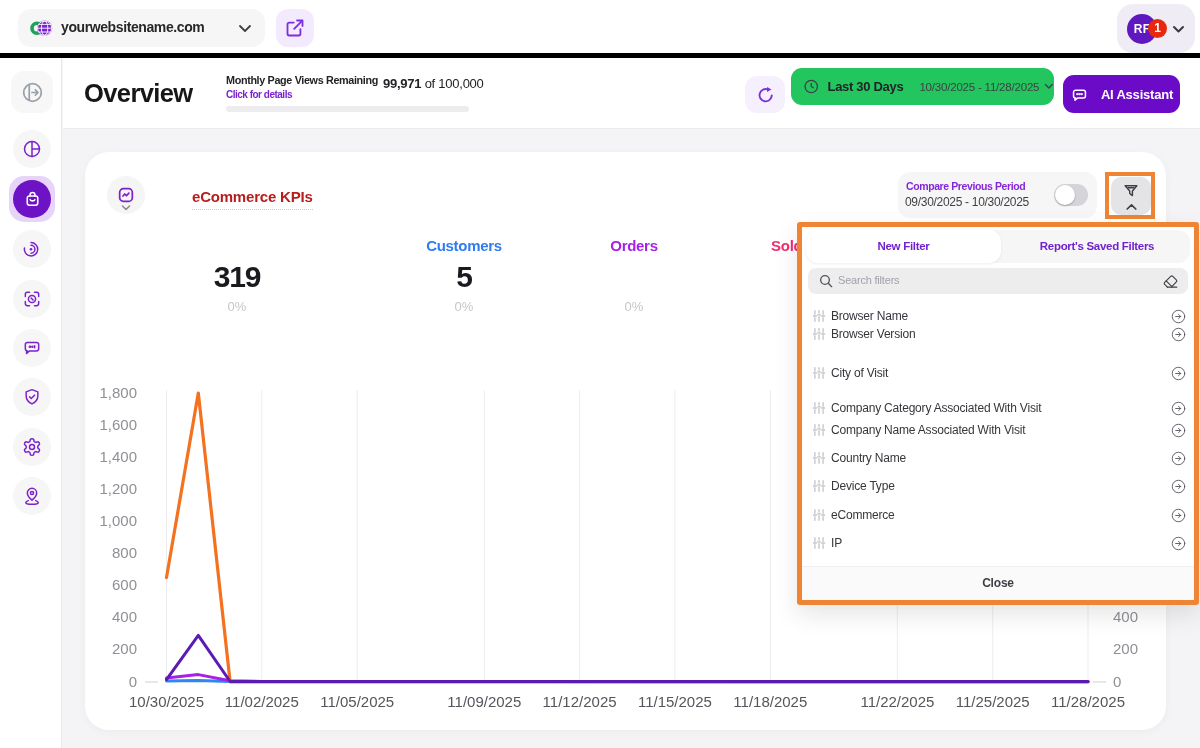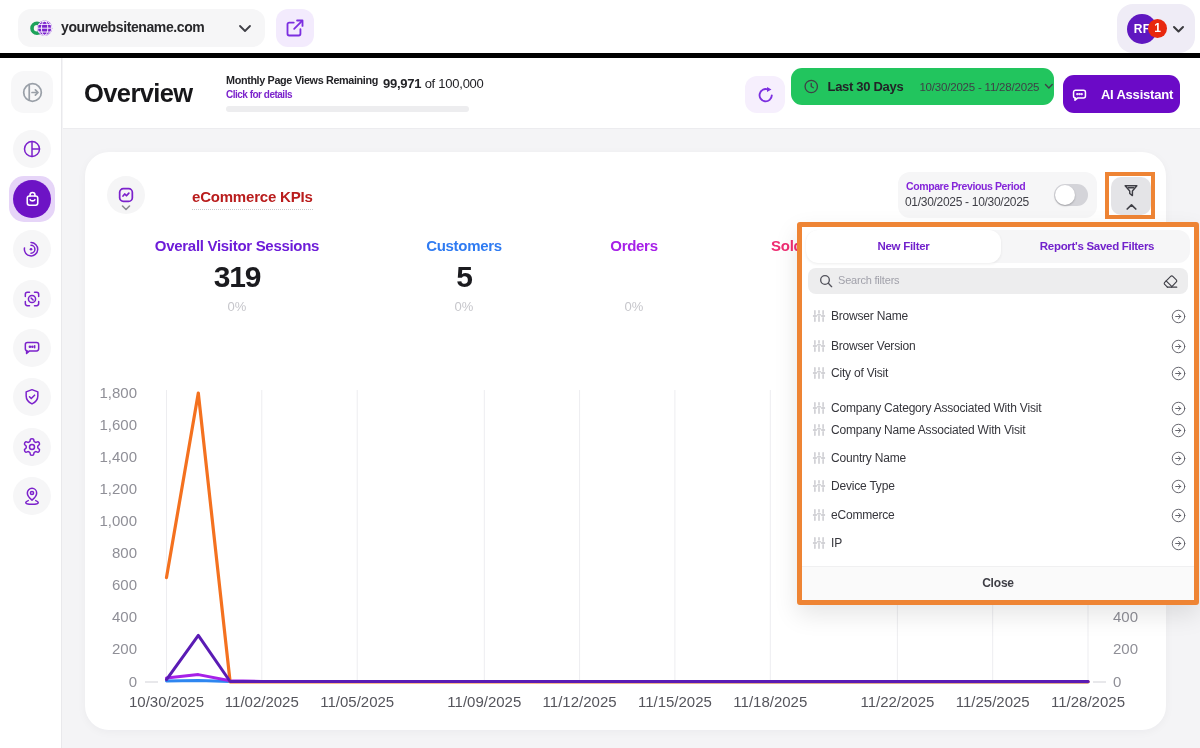--- a/index.html
+++ b/index.html
@@ -203,33 +203,32 @@
           <rect x="2.5" y="2.5" width="19" height="19" rx="5.5"></rect>
           <path d="M7.5 13.5l2.6-3 2.6 2.6 3.6-4"></path>
         </svg>
         <svg style="position:absolute;left:13px;top:28px" width="12" height="8" viewBox="0 0 12 8">
           <path d="M2.5 2l3.5 3.5L9.5 2" fill="none" stroke="#8b8b92" stroke-width="1.6" stroke-linecap="round" stroke-linejoin="round"></path>
         </svg>
       </div>
     <div class="abs" id="ktitle">eCommerce KPIs</div>
     <div class="abs" id="cmpbox"></div>
     <div class="abs" id="cmpl1">Compare Previous Period</div>
-    <div class="abs" id="cmpl2">01/30/2025 - 10/30/2025</div>
+    <div class="abs" id="cmpl2">09/30/2025 - 10/30/2025</div>
     <div class="abs" id="toggle"></div>
     <div class="abs" id="knob"></div>
     <div class="abs" id="filterbtn">
         <svg width="20" height="19" viewBox="0 0 24 24" fill="none" stroke="#3f3f46" stroke-width="1.8" stroke-linecap="round" stroke-linejoin="round">
           <path d="M4.6 4.8h14.8l-5.6 6.5v5.9l-3.4-2.7v-3.2z"></path>
           <path d="M8.6 7.3h6.8"></path>
         </svg>
         <svg width="13" height="8" viewBox="0 0 13 8" style="margin-top:2px">
           <path d="M2.2 6L6.5 1.8 10.8 6" fill="none" stroke="#3f3f46" stroke-width="1.7" stroke-linecap="round" stroke-linejoin="round"></path>
         </svg>
       </div>
-    <div class="abs kpit" style="left:32px;color:#6d1cd8">Overall Visitor Sessions</div>
     <div class="abs kpit" style="left:259px;color:#2f7bf2">Customers</div>
     <div class="abs kpit" style="left:429px;color:#a620e8">Orders</div>
     <div class="abs kpit" style="left:615px;color:#ef2d72">Sold Products</div>
     <div class="abs kpiv" style="left:32px">319</div>
     <div class="abs kpiv" style="left:259px">5</div>
     <div class="abs kpip" style="left:32px">0%</div>
     <div class="abs kpip" style="left:259px">0%</div>
     <div class="abs kpip" style="left:429px">0%</div>
   </div>
 
@@ -312,21 +311,21 @@
             <line x1="19" y1="3" x2="19" y2="9"></line>
             <line x1="19" y1="15" x2="19" y2="21"></line>
             <line x1="16.5" y1="12" x2="21.5" y2="12"></line>
           </svg></span>
         <span class="lbl">Browser Name</span>
         <span class="ar"><svg width="15" height="15" viewBox="0 0 24 24" fill="none" stroke="#5b5b63" stroke-width="1.5" stroke-linecap="round" stroke-linejoin="round">
             <circle cx="12" cy="12" r="10"></circle>
             <path d="M7.5 12h8M12 8.5L15.5 12 12 15.5"></path>
           </svg></span>
       </div>
-    <div class="prow" style="top:105px">
+    <div class="prow" style="top:93px">
         <span class="dh"><svg width="14" height="14" viewBox="0 0 24 24" fill="none" stroke="#c2c2c8" stroke-width="2.2" stroke-linecap="round">
             <line x1="5" y1="3" x2="5" y2="9"></line>
             <line x1="5" y1="15" x2="5" y2="21"></line>
             <line x1="2.5" y1="12" x2="7.5" y2="12"></line>
             <line x1="12" y1="3" x2="12" y2="7"></line>
             <line x1="12" y1="13" x2="12" y2="21"></line>
             <line x1="9.5" y1="10" x2="14.5" y2="10"></line>
             <line x1="19" y1="3" x2="19" y2="9"></line>
             <line x1="19" y1="15" x2="19" y2="21"></line>
             <line x1="16.5" y1="12" x2="21.5" y2="12"></line>

